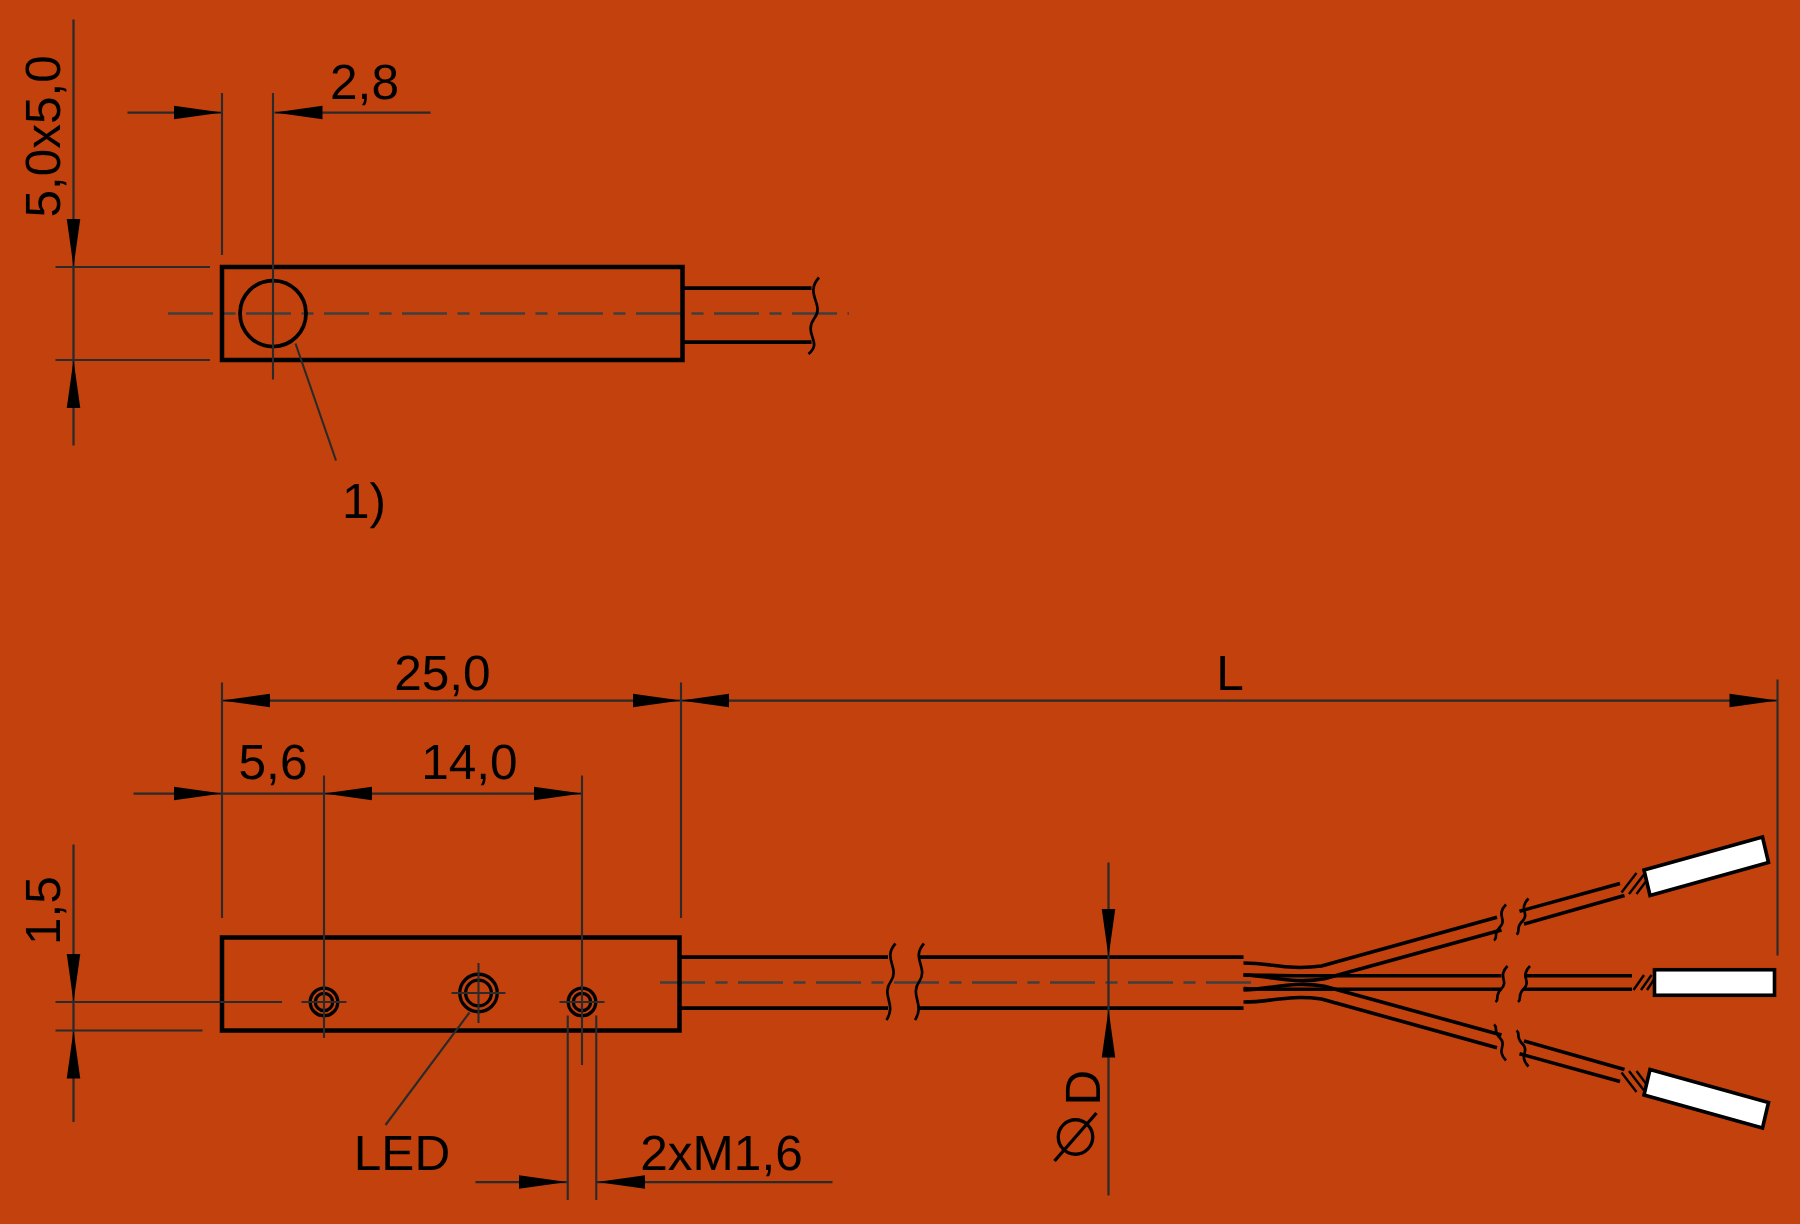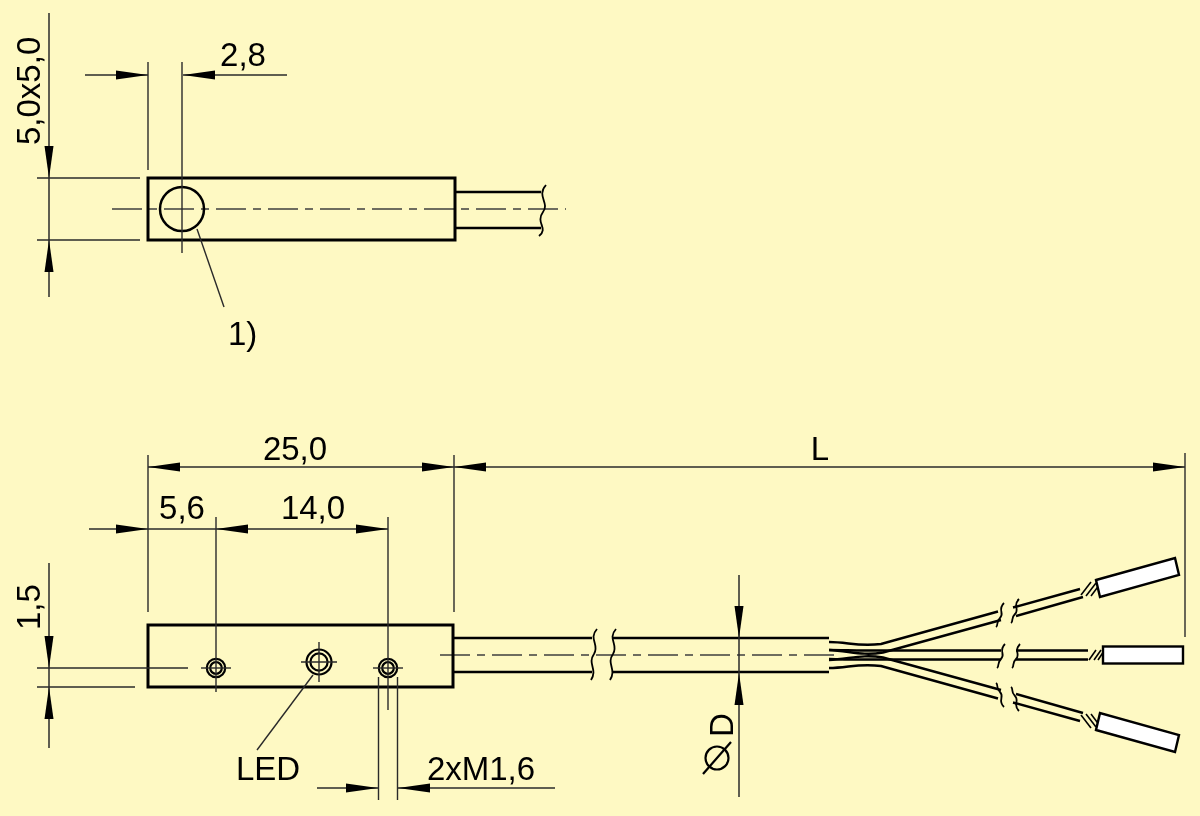--- a/index.html
+++ b/index.html
@@ -1,16 +1,16 @@
 <!DOCTYPE html>
 <html><head>
 <meta charset="utf-8">
 <style>
   html,body{margin:0;padding:0;background:#ffffff;}
-  .stage{position:relative;width:1200px;height:816px;background:#fef9c3;overflow:hidden;
+  .stage{position:relative;width:1200px;height:816px;background:#c2410c;overflow:hidden;
          font-family:"Liberation Sans", sans-serif;}
   svg{position:absolute;left:0;top:0;}
   svg text{font-family:"Liberation Sans", sans-serif;font-size:33px;fill:#000;}
   .obj{stroke:#000;stroke-width:3;fill:none;stroke-linejoin:miter;}
   .obj2{stroke:#000;stroke-width:2.5;fill:none;}
   .hole{stroke:#000;stroke-width:2.2;fill:none;}
   .dim{stroke:#2a2a2a;stroke-width:1.5;fill:none;}
   .thin{stroke:#2a2a2a;stroke-width:1.4;fill:none;}
   .cl{stroke:#3f3f3f;stroke-width:1.6;fill:none;stroke-dasharray:30 7 8 7;}
   .arr{fill:#000;stroke:none;}

